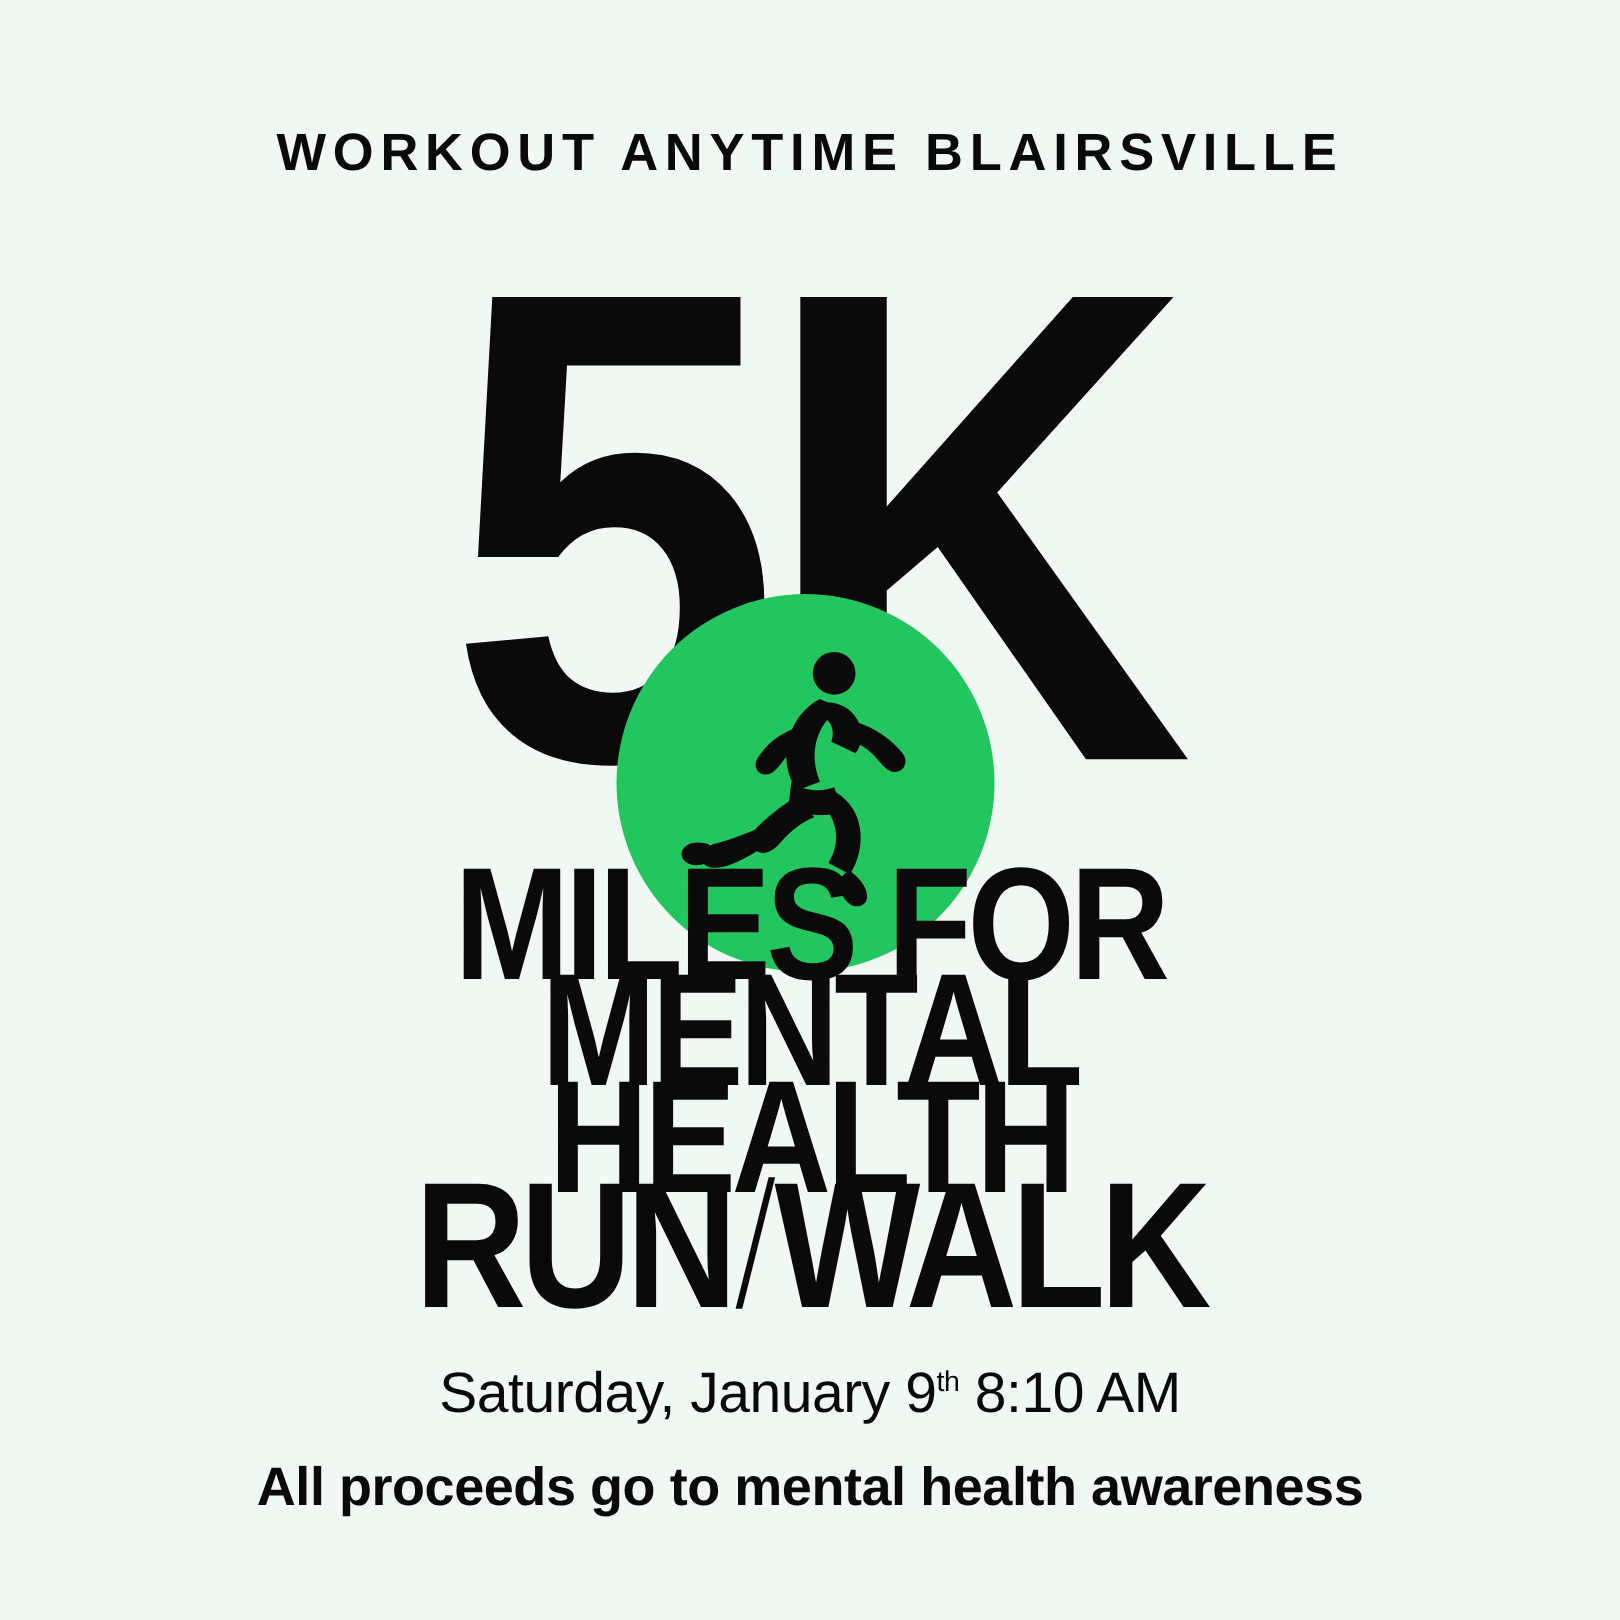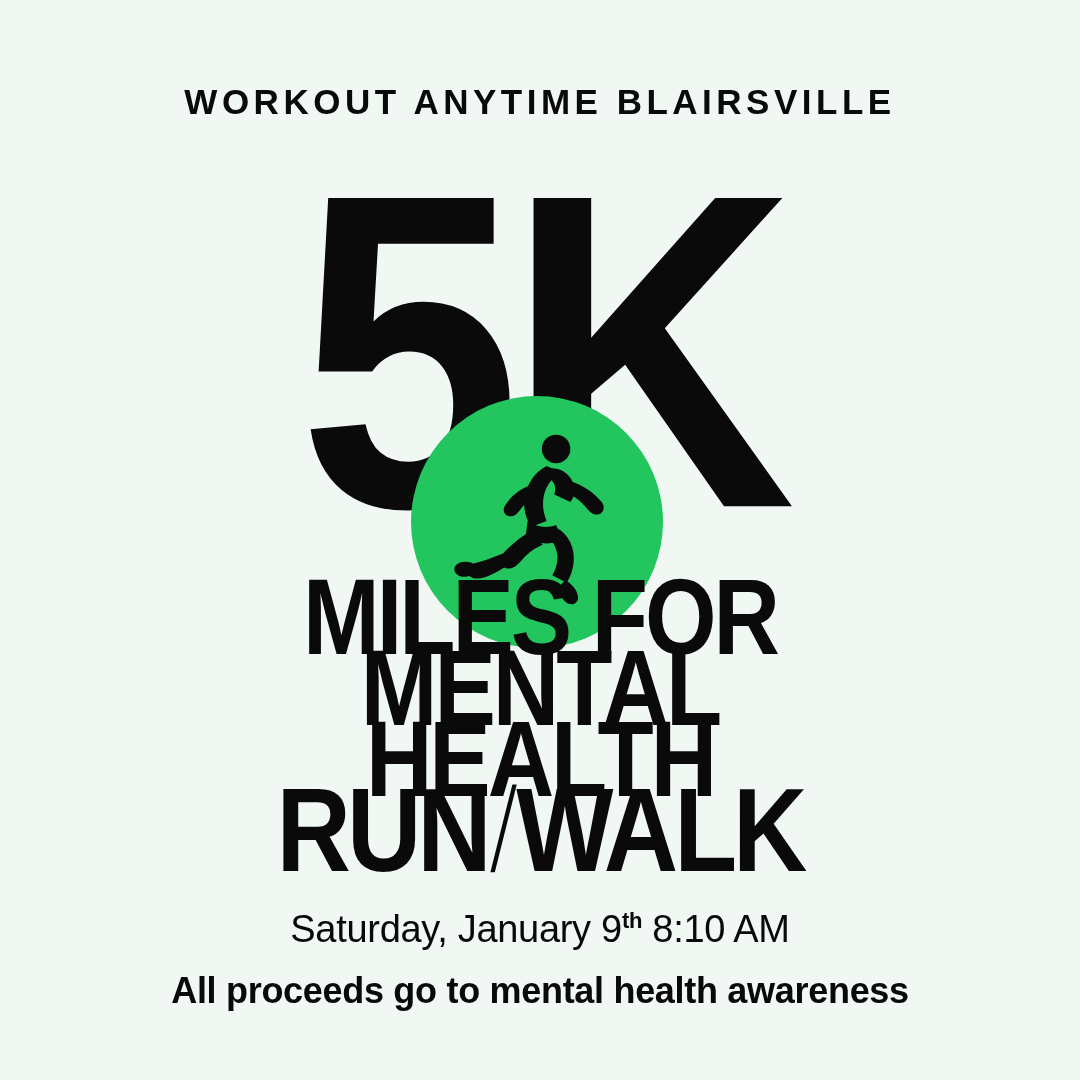--- a/index.html
+++ b/index.html
@@ -118,24 +118,23 @@
     top: 908px;
     width: 100%;
     text-align: center;
     font-size: 38px;
     font-weight: 500;
     letter-spacing: -0.3px;
     color: #0a0a0a;
   }
 
   .detail-date sup {
-    font-size: 22px;
+    font-size: 19px;
     vertical-align: super;
     line-height: 0;
-    font-weight: bold;
   }
 
   .detail-sub {
     position: absolute;
     left: 0;
     top: 970px;
     width: 100%;
     text-align: center;
     font-size: 36px;
     font-weight: 700;

